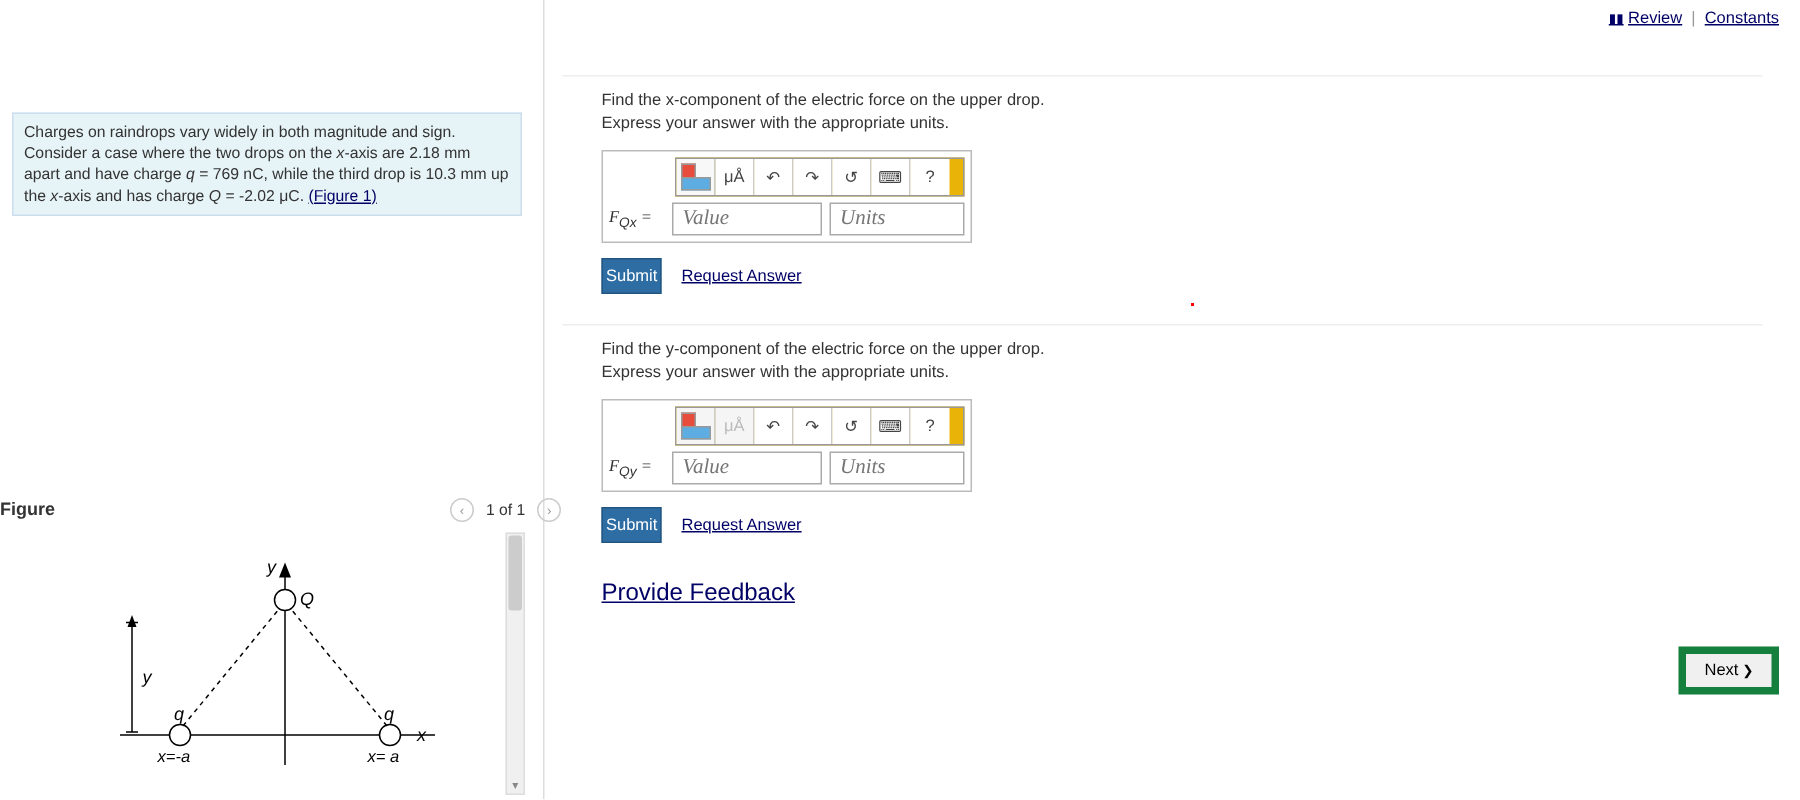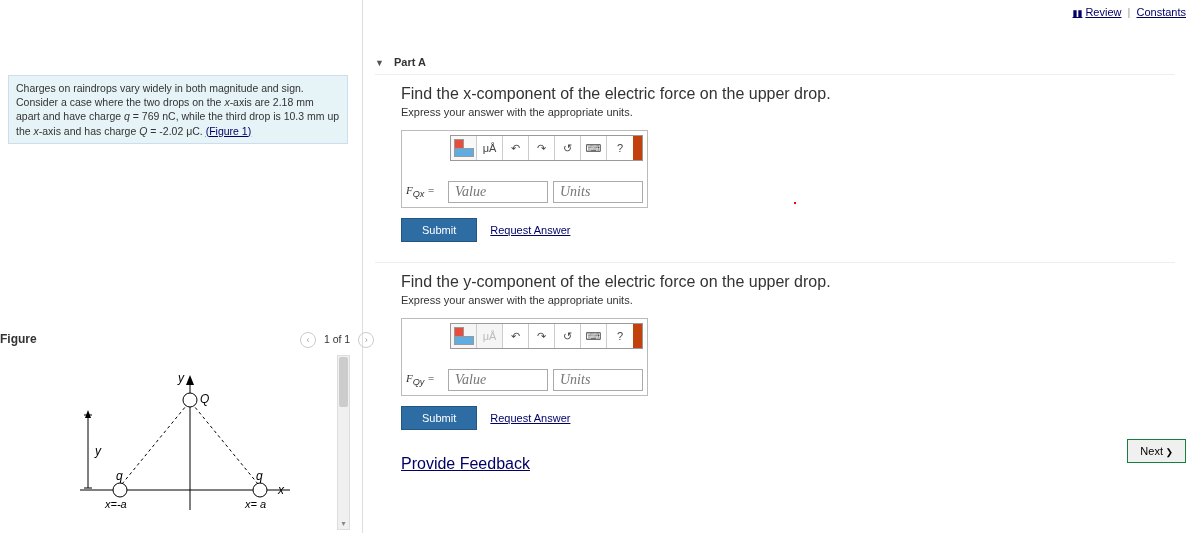--- a/index.html
+++ b/index.html
@@ -20,40 +20,40 @@
 .fig-scroll .thumb{position:absolute;left:1px;top:1px;width:9px;height:50px;background:#ccc;border-radius:2px}
 .fig-scroll .arrow-up,.fig-scroll .arrow-down{position:absolute;left:0;width:11px;height:11px;text-align:center;font-size:8px;color:#888;line-height:11px}
 .fig-scroll .arrow-up{top:0}
 .fig-scroll .arrow-down{bottom:0}
 .parts{position:absolute;left:375px;top:50px;width:800px}
 .part{margin-bottom:20px}
 .part-header{font-size:11px;font-weight:bold;padding:6px 0}
 .part-header .tri{margin-right:10px;color:#555;font-size:9px}
 .part-hr{border:none;border-top:1px solid #eee;margin-bottom:10px}
 .part-body{padding-left:26px}
-.part-body .q{font-size:16px;margin-bottom:3px}
+.part-body .q{font-size:11px;margin-bottom:3px}
 .part-body .hint{font-size:11px;font-weight:normal;margin-bottom:12px}
 .answer-outer{border:1px solid #bbb;display:inline-block;padding:4px}
-.toolbar{border:1px solid #999;display:flex;margin-left:44px;margin-bottom:20px;background:#c2410c}
+.toolbar{border:1px solid #999;display:flex;margin-left:44px;margin-bottom:4px;background:#eab308}
 .tool{width:26px;height:24px;border-right:1px solid #ccc;display:flex;align-items:center;justify-content:center;font-size:11px;color:#444;cursor:pointer;background:#fff}
 .tool:last-child{border-right:none}
 .tool.templates{background:#f8f8f8;position:relative}
 .tool.templates::before{content:"";position:absolute;top:3px;left:3px;width:8px;height:8px;background:#e74c3c;border:1px solid #999}
 .tool.templates::after{content:"";position:absolute;bottom:3px;left:3px;width:18px;height:7px;background:#5dade2;border:1px solid #999}
 .tool.disabled{color:#bbb;background:#f5f5f5}
 .answer-row{display:flex;align-items:center}
 .answer-row .lhs{font-style:italic;font-size:11px;margin-right:6px;width:36px;text-align:left;font-family:'Times New Roman',serif}
 .answer-row input{height:22px;border:1px solid #aaa;padding:0 6px;font-style:italic;font-family:'Times New Roman',serif;color:#999;font-size:14px}
 .answer-row input.value{width:100px}
 .answer-row input.units{width:90px;margin-left:5px}
 .submit-row{margin-top:10px}
-.btn-submit{background:#2e6da4;color:#fff;border:1px solid #245682;padding:5px 20px;font-size:11px;cursor:pointer}
+.btn-submit{background:#2e6da4;color:#fff;border:1px solid #245682;padding:5px 2px;font-size:11px;cursor:pointer}
 .req-ans{color:#006;text-decoration:underline;font-size:11px;margin-left:10px}
 .feedback{color:#006;text-decoration:underline;font-size:16px;margin-left:26px;margin-top:5px;display:inline-block}
-.next-btn{position:absolute;right:14px;bottom:70px;border:1px solid #15803d;background:#f0f0f0;padding:5px 12px;font-size:11px;cursor:pointer}
+.next-btn{position:absolute;right:14px;bottom:70px;border:5px solid #15803d;background:#f0f0f0;padding:5px 12px;font-size:11px;cursor:pointer}
 .next-btn::after{content:" ❯";font-size:9px}
 .red-dot{position:absolute;left:794px;top:202px;width:2px;height:2px;background:red}
 </style>
 </head>
 <body>
 
 <div class="top-links">
   <a href="#" class="review">Review</a>
   <span class="sep">|</span>
   <a href="#">Constants</a>
@@ -98,21 +98,20 @@
 </div>
 
 <div class="fig-scroll">
   <div class="arrow-up">▴</div>
   <div class="thumb"></div>
   <div class="arrow-down">▾</div>
 </div>
 
 <div class="parts">
   <div class="part">
-    <div class="part-header"><span class="tri">▼</span><span>Part A</span></div>
     <hr class="part-hr">
     <div class="part-body">
       <div class="q">Find the x-component of the electric force on the upper drop.</div>
       <div class="hint">Express your answer with the appropriate units.</div>
       <div class="answer-outer">
         <div class="toolbar">
           <div class="tool templates"></div>
           <div class="tool">μÅ</div>
           <div class="tool">↶</div>
           <div class="tool">↷</div>

